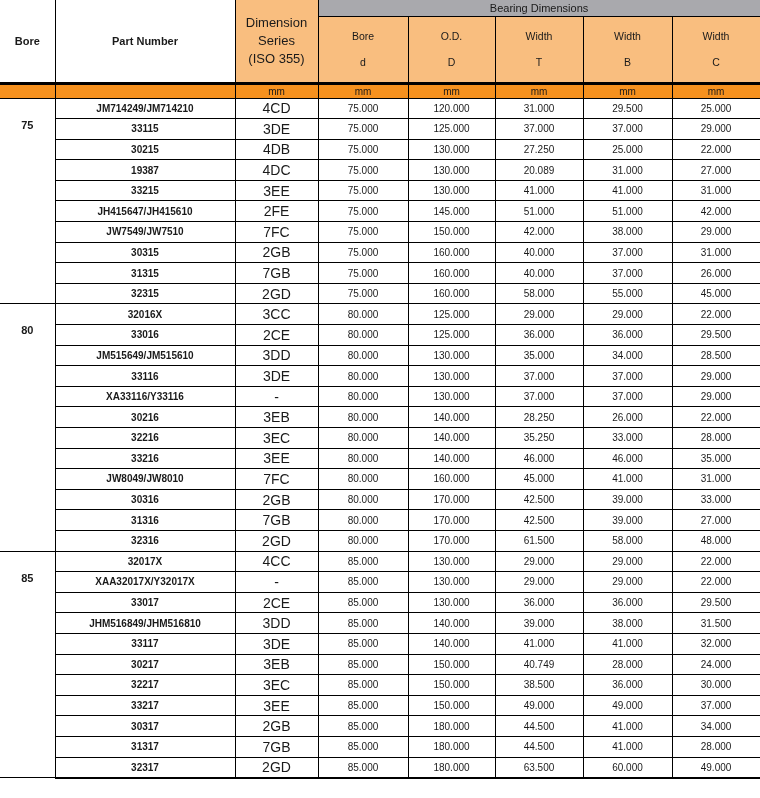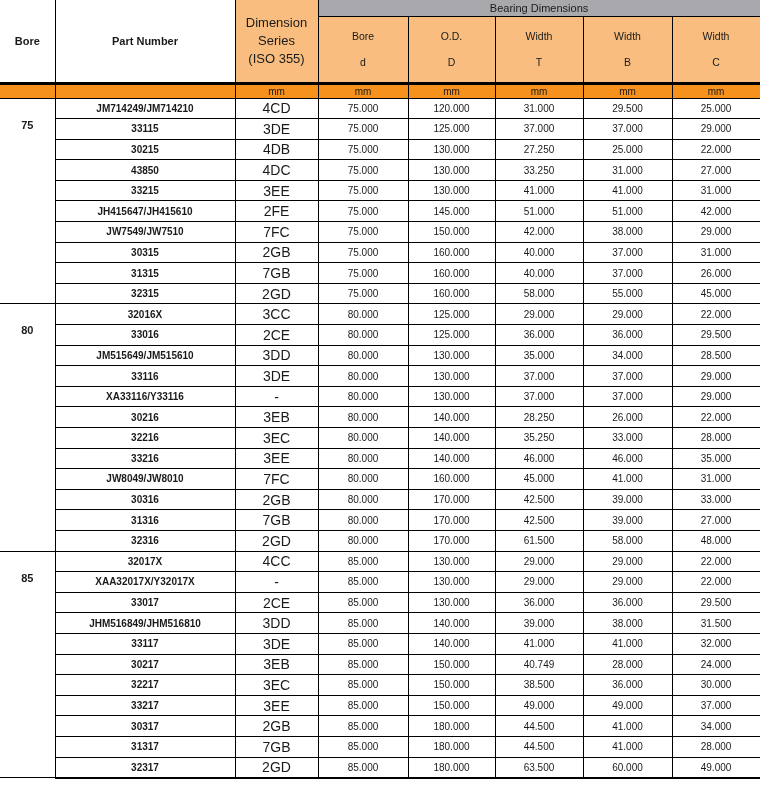--- a/index.html
+++ b/index.html
@@ -177,25 +177,25 @@
       <tr>
         <td class="part-cell">30215</td>
         <td class="series-cell">4DB</td>
         <td class="num-cell">75.000</td>
         <td class="num-cell">130.000</td>
         <td class="num-cell">27.250</td>
         <td class="num-cell">25.000</td>
         <td class="num-cell">22.000</td>
       </tr>
       <tr>
-        <td class="part-cell">43850</td>
+        <td class="part-cell">19387</td>
         <td class="series-cell">4DC</td>
         <td class="num-cell">75.000</td>
         <td class="num-cell">130.000</td>
-        <td class="num-cell">33.250</td>
+        <td class="num-cell">20.089</td>
         <td class="num-cell">31.000</td>
         <td class="num-cell">27.000</td>
       </tr>
       <tr>
         <td class="part-cell">33215</td>
         <td class="series-cell">3EE</td>
         <td class="num-cell">75.000</td>
         <td class="num-cell">130.000</td>
         <td class="num-cell">41.000</td>
         <td class="num-cell">41.000</td>

